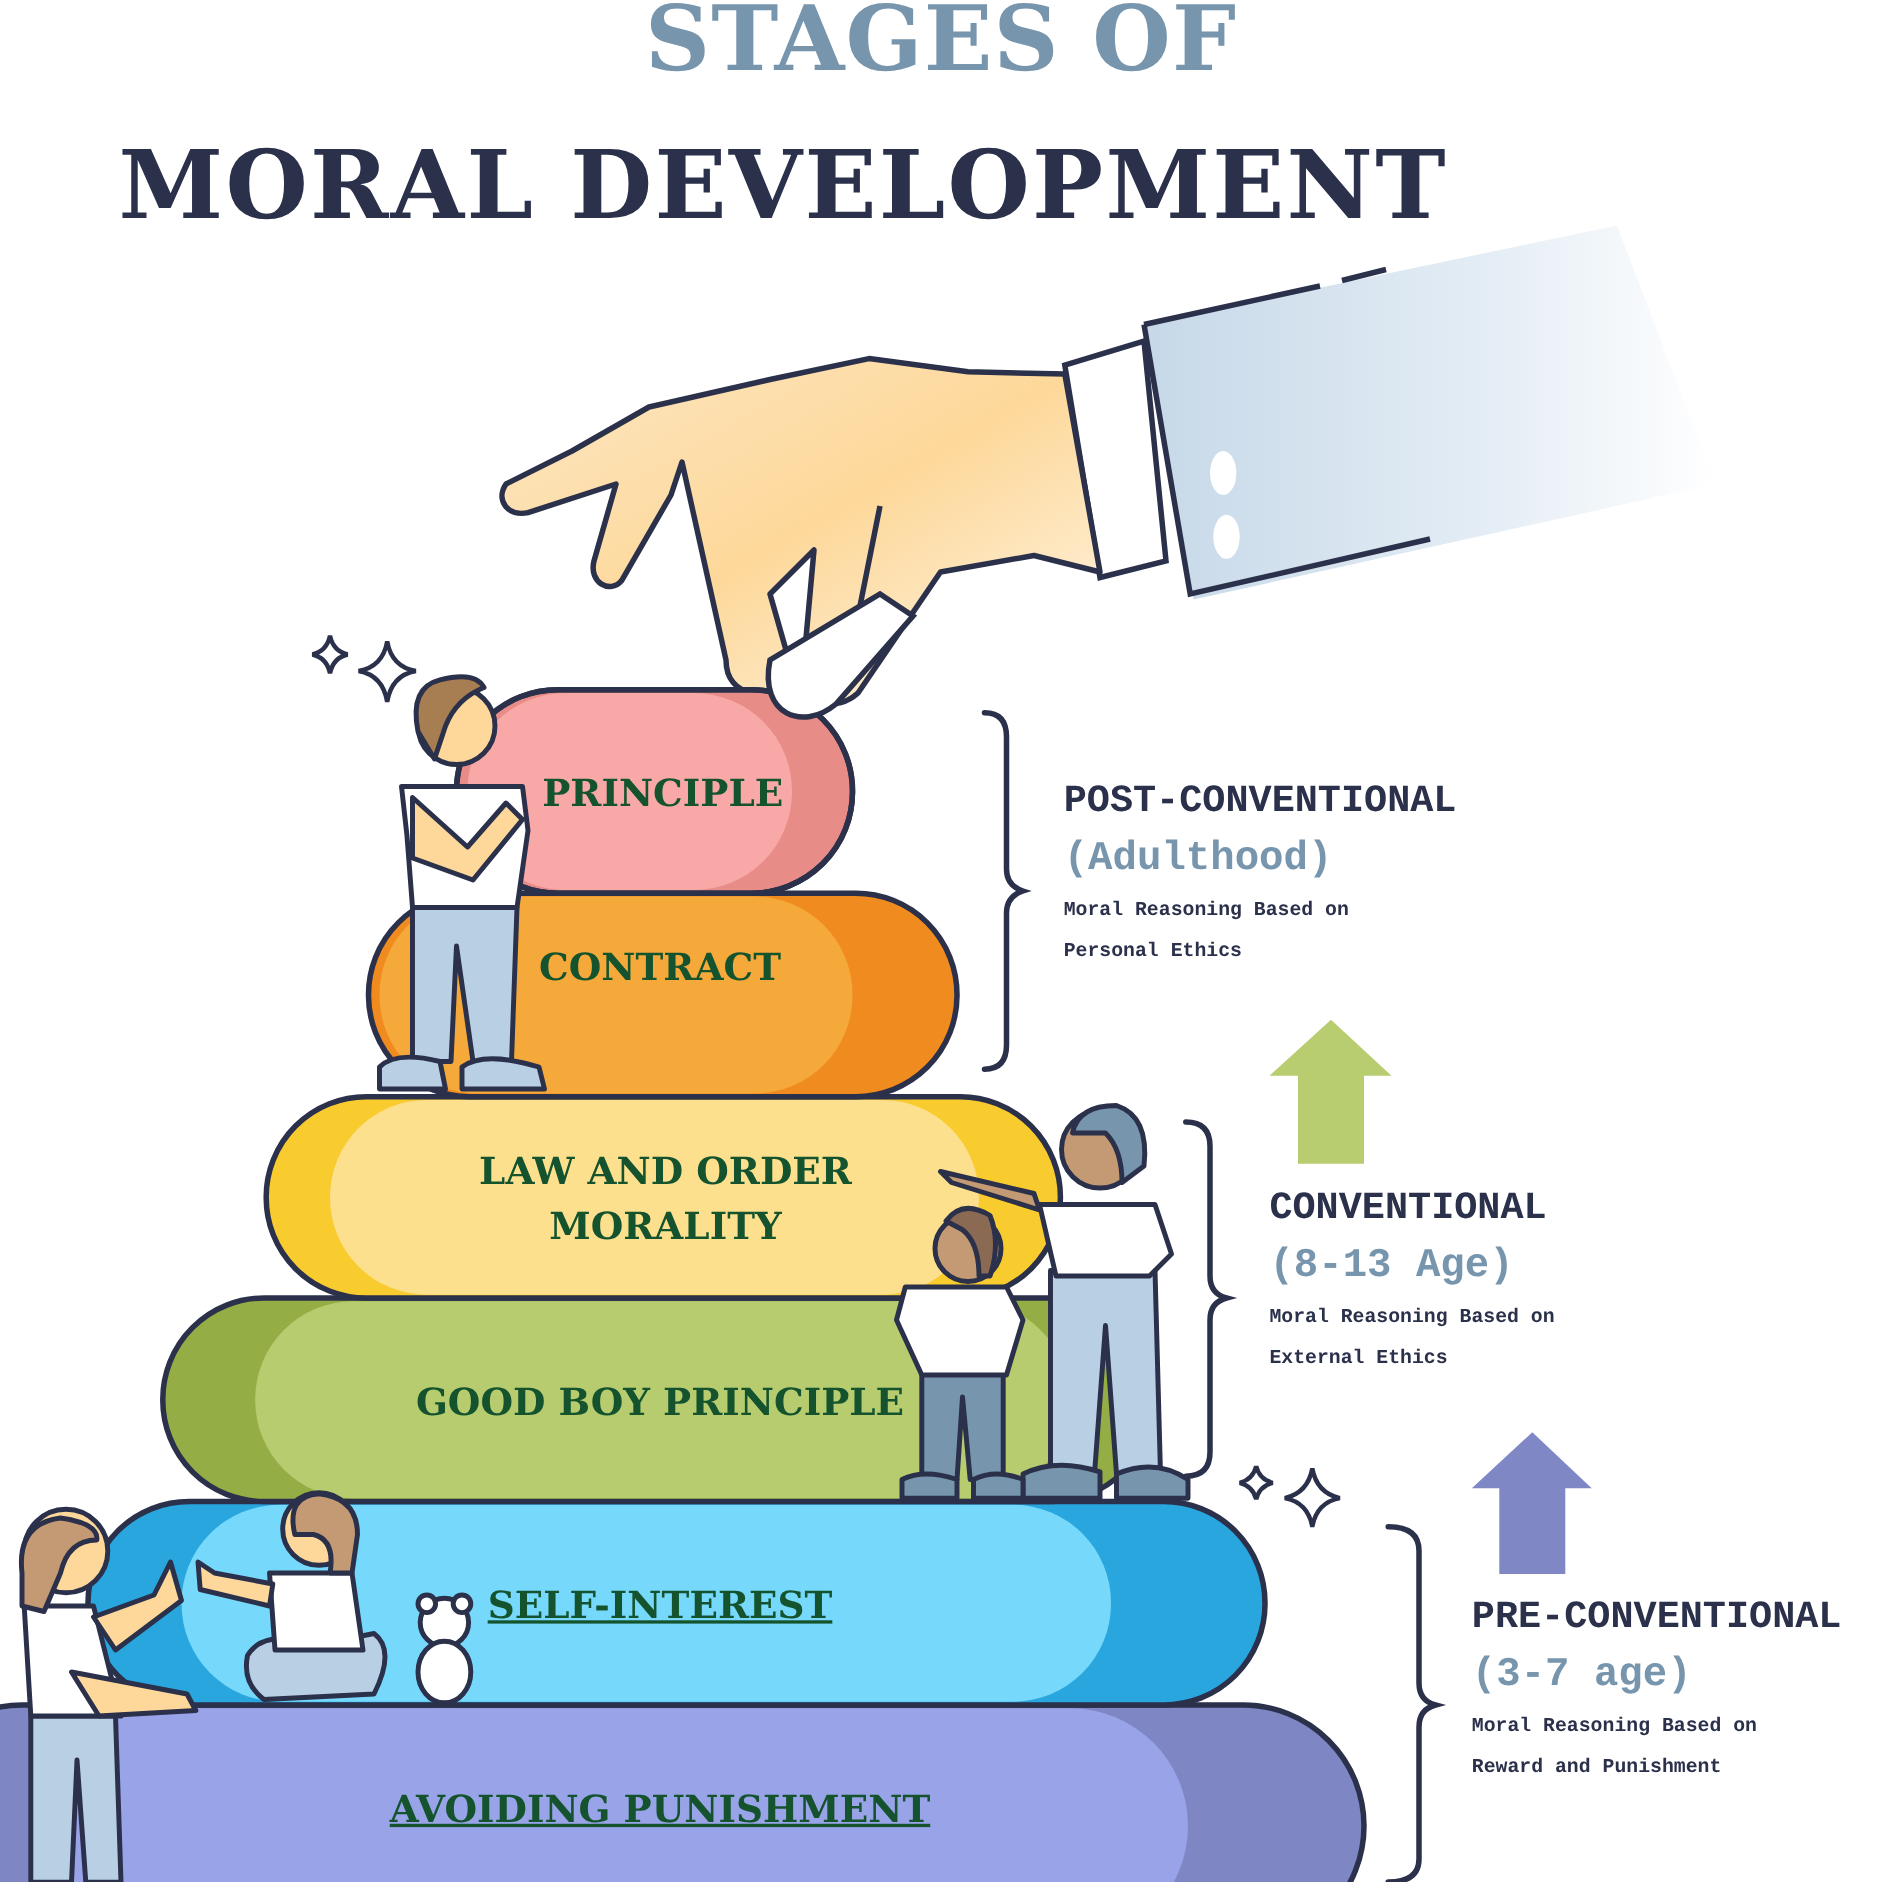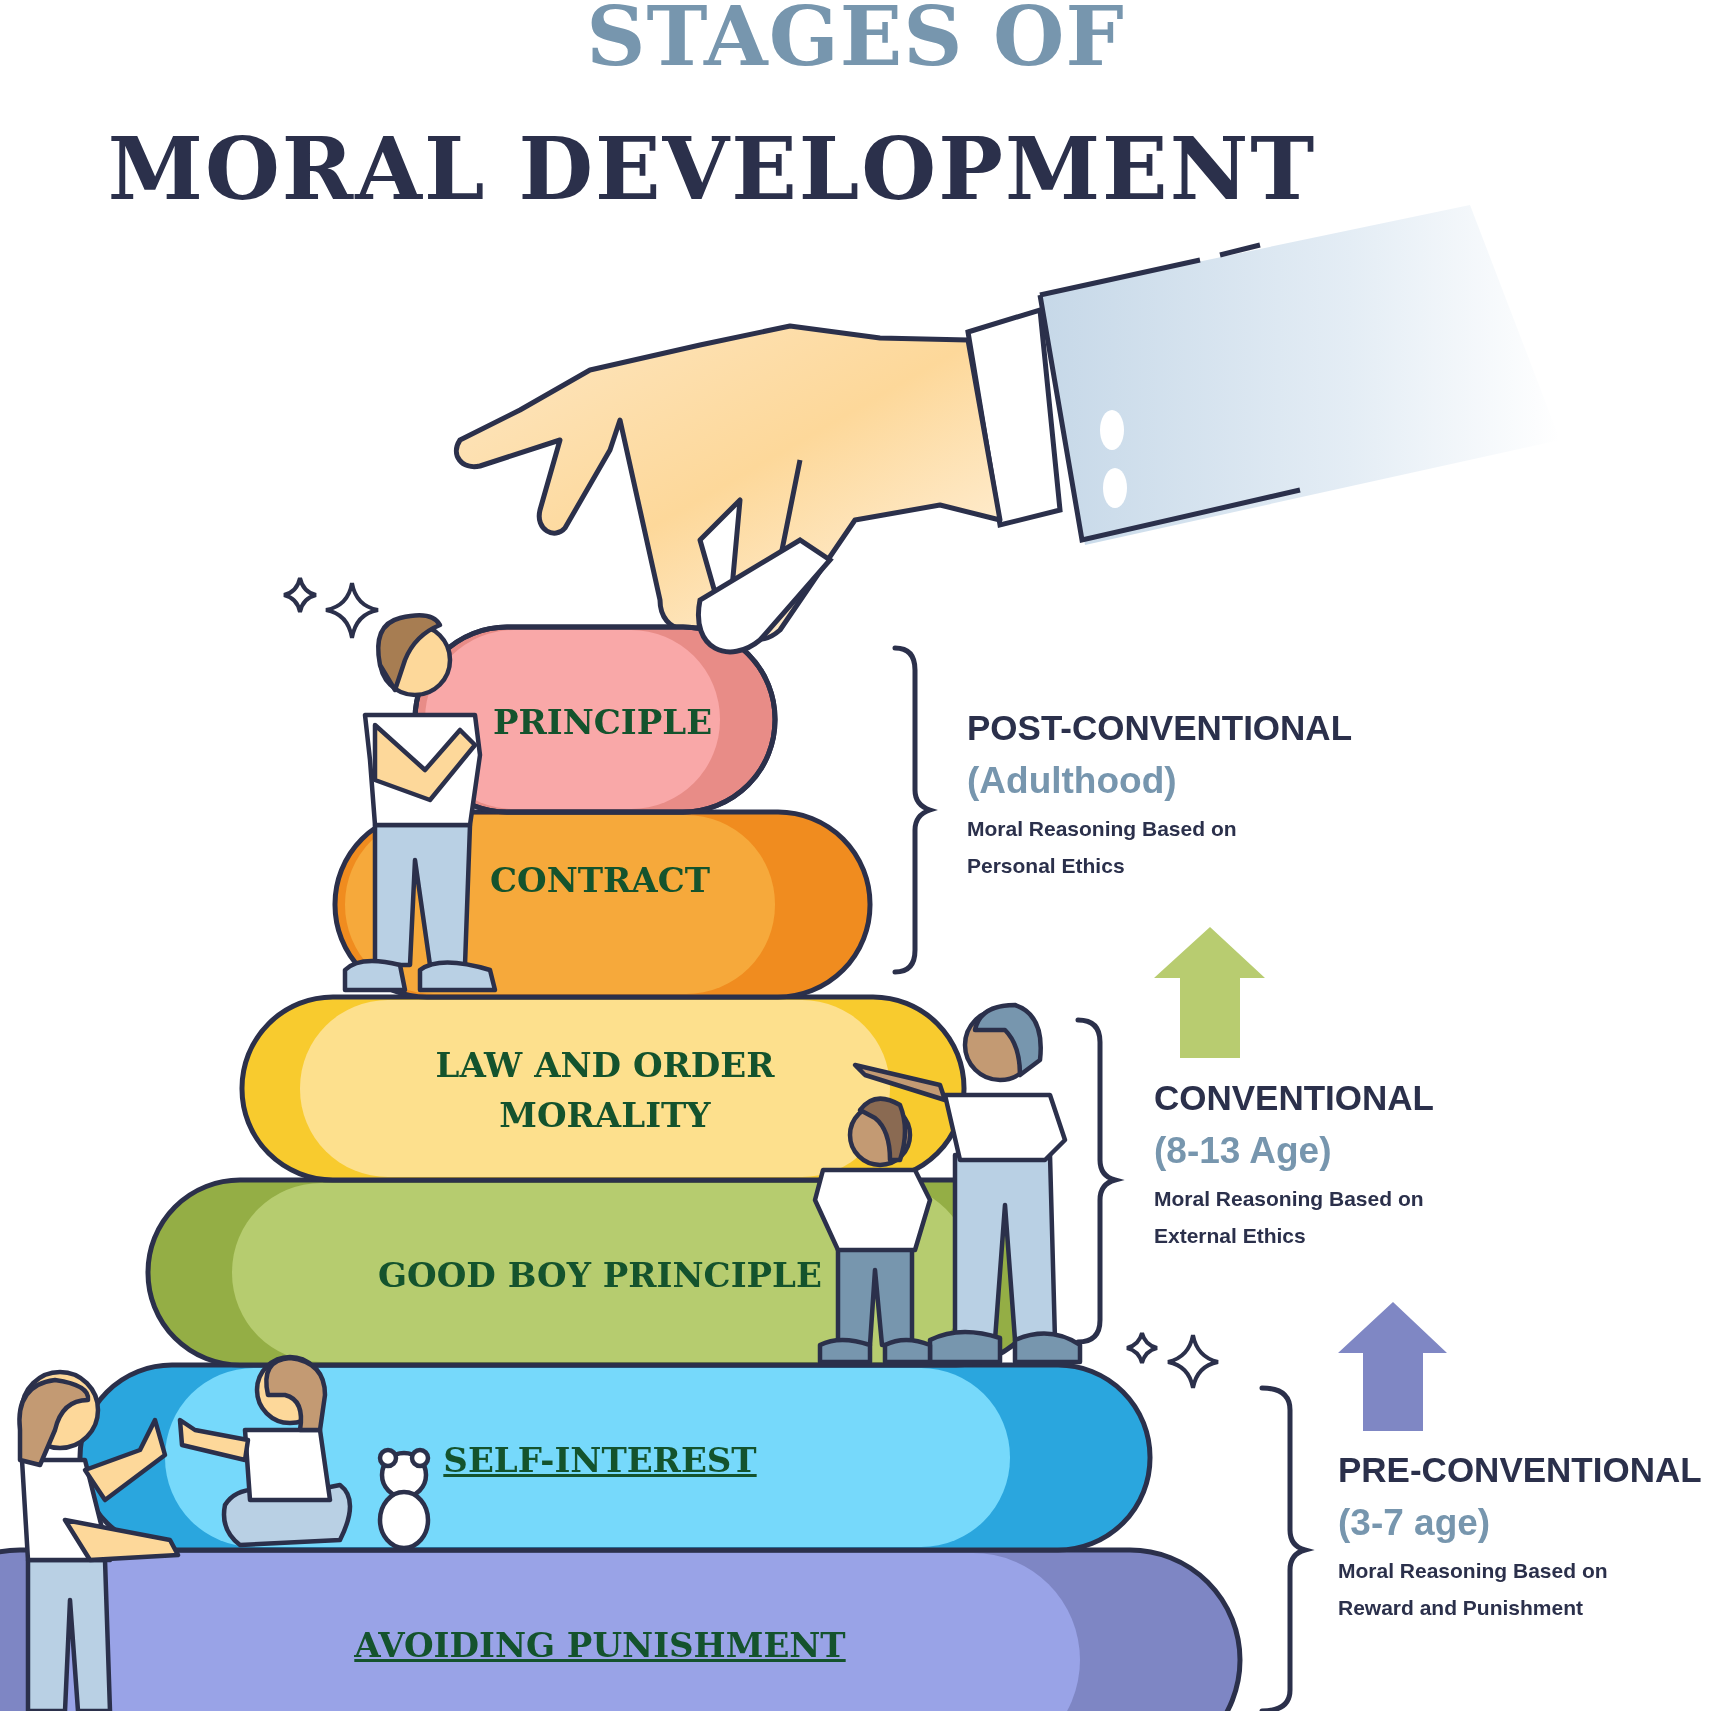--- a/index.html
+++ b/index.html
@@ -1,24 +1,24 @@
 <!DOCTYPE html>
 <html><head>
 <meta charset="utf-8">
 <style>
   html, body { margin:0; padding:0; background:#ffffff; }
   body { width:1711px; height:1711px; position:relative; overflow:hidden; font-family:"DejaVu Serif", serif; }
   .title-top { position:absolute; left:0; width:1711px; top:-12px; text-align:center; font-family:"DejaVu Serif", serif; font-weight:bold; font-size:82px; color:#7796ae; letter-spacing:1px; }
   .title-main { position:absolute; left:0; width:1424px; top:118px; text-align:center; font-family:"DejaVu Serif", serif; font-weight:bold; font-size:86px; color:#2b304b; letter-spacing:2px; }
   svg.art { position:absolute; left:0; top:0; }
   .pill-label { position:absolute; text-align:center; font-family:"DejaVu Serif", serif; font-weight:bold; color:#14532d; font-size:34px; line-height:50px; }
-  .group { position:absolute; font-family:Liberation Sans, sans-serif; }
+  .group { position:absolute; font-family:Liberation Mono, monospace; }
   .group .g-title { font-weight:bold; font-size:35px; color:#2b304b; white-space:nowrap; }
   .group .g-age { font-weight:bold; font-size:37px; color:#7796ae; margin-top:12px; white-space:nowrap; }
-  .group .g-desc { font-weight:bold; font-size:21px; color:#2b304b; line-height:37px; margin-top:8px; white-space:nowrap; }
+  .group .g-desc { font-weight:bold; font-size:18px; color:#2b304b; line-height:37px; margin-top:8px; white-space:nowrap; }
 </style>
 </head>
 <body>
 
 <div class="title-top">STAGES OF</div>
 <div class="title-main">MORAL DEVELOPMENT</div>
 
 <svg class="art" width="1711" height="1711" viewBox="0 0 1711 1711">
   <defs>
     <linearGradient id="sleeveGrad" x1="0" y1="0" x2="1" y2="0">

